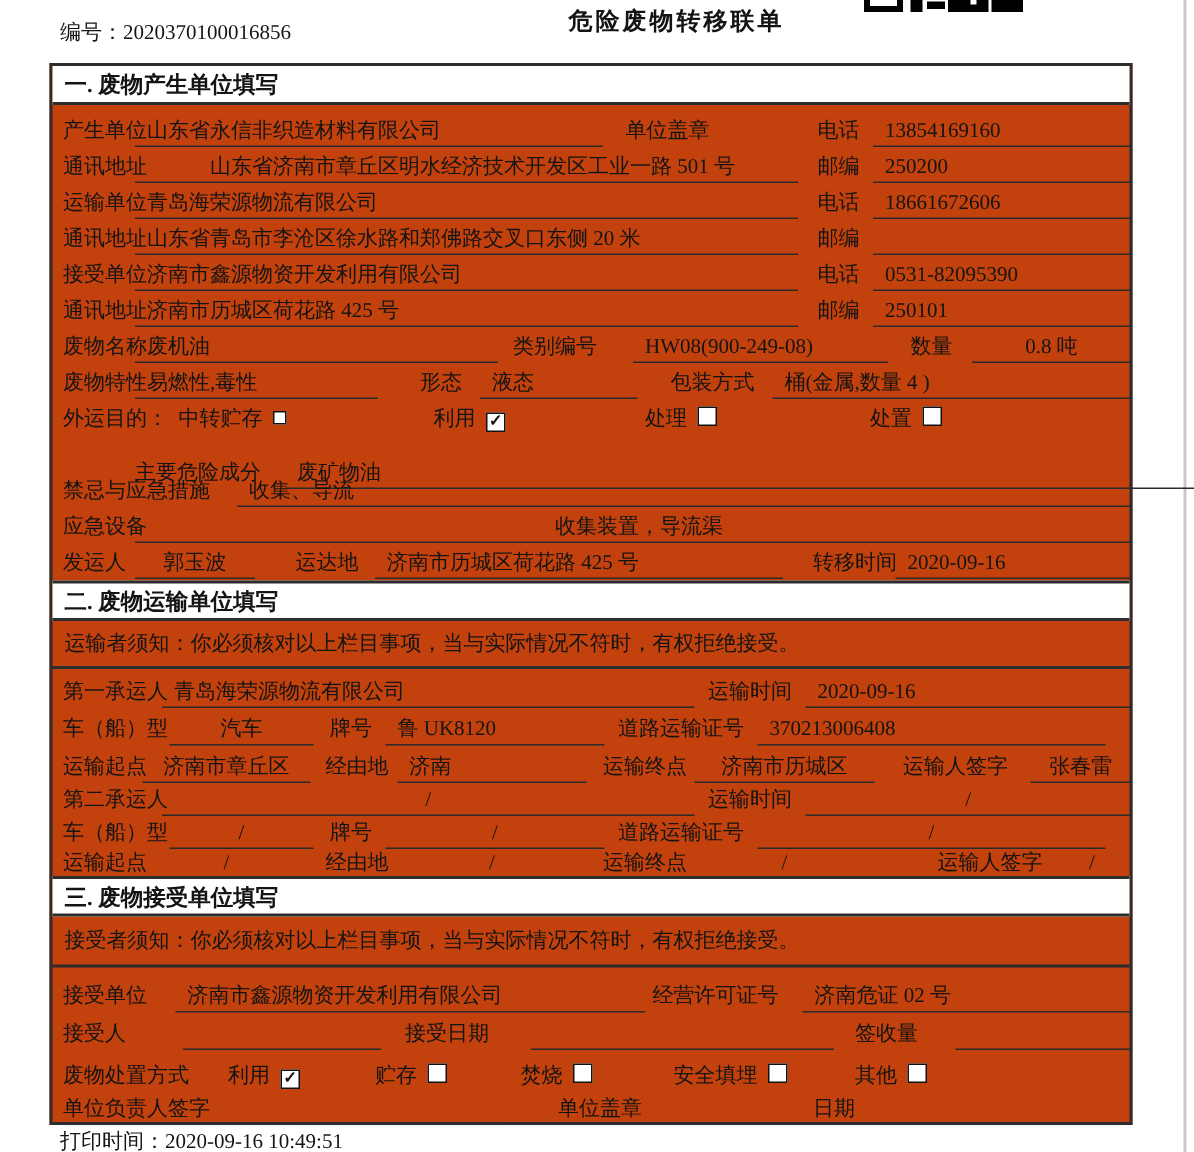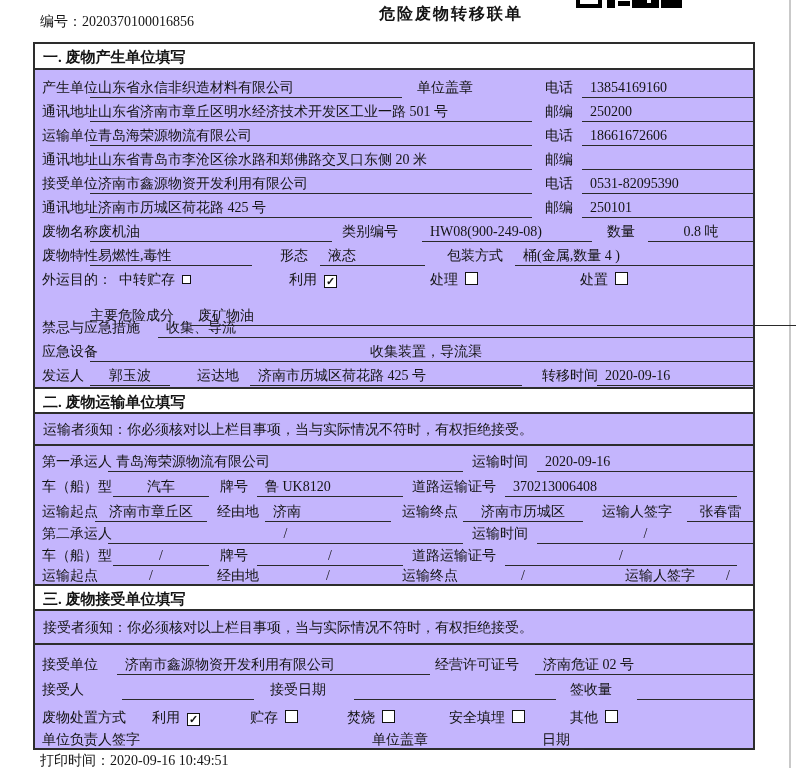--- a/index.html
+++ b/index.html
@@ -8,21 +8,21 @@
     position: relative; width: 796px; height: 768px; background:#fff;
     font-family: "Liberation Serif", "DejaVu Serif", serif;
     color:#141414; overflow: hidden;
   }
   .serial { position:absolute; left:40px; top:13px; font-size:14px; white-space:nowrap; }
   .title  { position:absolute; left:338px; top:4px; font-size:16px; font-weight:bold; letter-spacing:2px; white-space:nowrap;margin-left:41px; }
   .qrblock { position:absolute; background:#000; }
   .qrhollow { position:absolute; background:#fff; border:4px solid #000; border-top:none; }
   .edge { position:absolute; left:789px; top:0; width:2px; height:768px; background:#c9c9c9; }
 
-  .tbl { position:absolute; left:33px; top:42px; width:722px; height:708px; border:2px solid #2d2d2d; background:#c4b5fd; }
+  .tbl { position:absolute; left:33px; top:42px; width:722px; height:708px; border:2px solid #2d2d2d; background:#c2410c; }
   .sech { position:absolute; left:0; width:100%; border-bottom:2px solid #2d2d2d; font-weight:bold; font-size:15px; padding-left:8px; white-space:nowrap; background:#fff; }
   .notice { position:absolute; left:0; width:100%; border-bottom:2px solid #2d2d2d; font-size:14px; padding-left:8px; white-space:nowrap; }
   .row { position:absolute; left:0; width:100%; height:21px; font-size:14px; }
   .lb { position:absolute; top:0; white-space:nowrap; line-height:20px; }
   .uv { position:absolute; top:0; height:20px; line-height:19px; border-bottom:1.4px solid #2a2a2a; white-space:nowrap; overflow:visible; }
   .uv.l { padding-left:8px; }
   .uv.c { text-align:center; }
   .opt { position:absolute; top:0; white-space:nowrap; line-height:20px; }
   .cb { display:inline-block; width:13px; height:13px; border:1.6px solid #111; margin-left:7px; text-align:center; line-height:11px; font-size:11px; font-weight:bold; vertical-align:-1px; background:#fff; }
   .cb.sm { width:9px; height:9px; vertical-align:0px; line-height:7px; font-size:8px; }
@@ -53,21 +53,21 @@
     <div class="row" style="top:34px;">
       <span class="lb" style="left:7px;">产生单位</span>
       <span class="uv l" style="left:55px;width:312px;">山东省永信非织造材料有限公司</span>
       <span class="lb" style="left:382px;">单位盖章</span>
       <span class="lb" style="left:510px;">电话</span>
       <span class="uv l" style="left:547px;width:172px;">13854169160</span>
     </div>
 
     <div class="row" style="top:58px;">
       <span class="lb" style="left:7px;">通讯地址</span>
-      <span class="uv l" style="left:55px;width:442px;">山东省济南市章丘区明水经济技术开发区工业一路 501 号</span>
+      <span class="uv l" style="left:55px;width:442px;text-align:center;">山东省济南市章丘区明水经济技术开发区工业一路 501 号</span>
       <span class="lb" style="left:510px;">邮编</span>
       <span class="uv l" style="left:547px;width:172px;">250200</span>
     </div>
 
     <div class="row" style="top:82px;">
       <span class="lb" style="left:7px;">运输单位</span>
       <span class="uv l" style="left:55px;width:442px;">青岛海荣源物流有限公司</span>
       <span class="lb" style="left:510px;">电话</span>
       <span class="uv l" style="left:547px;width:172px;">18661672606</span>
     </div>

